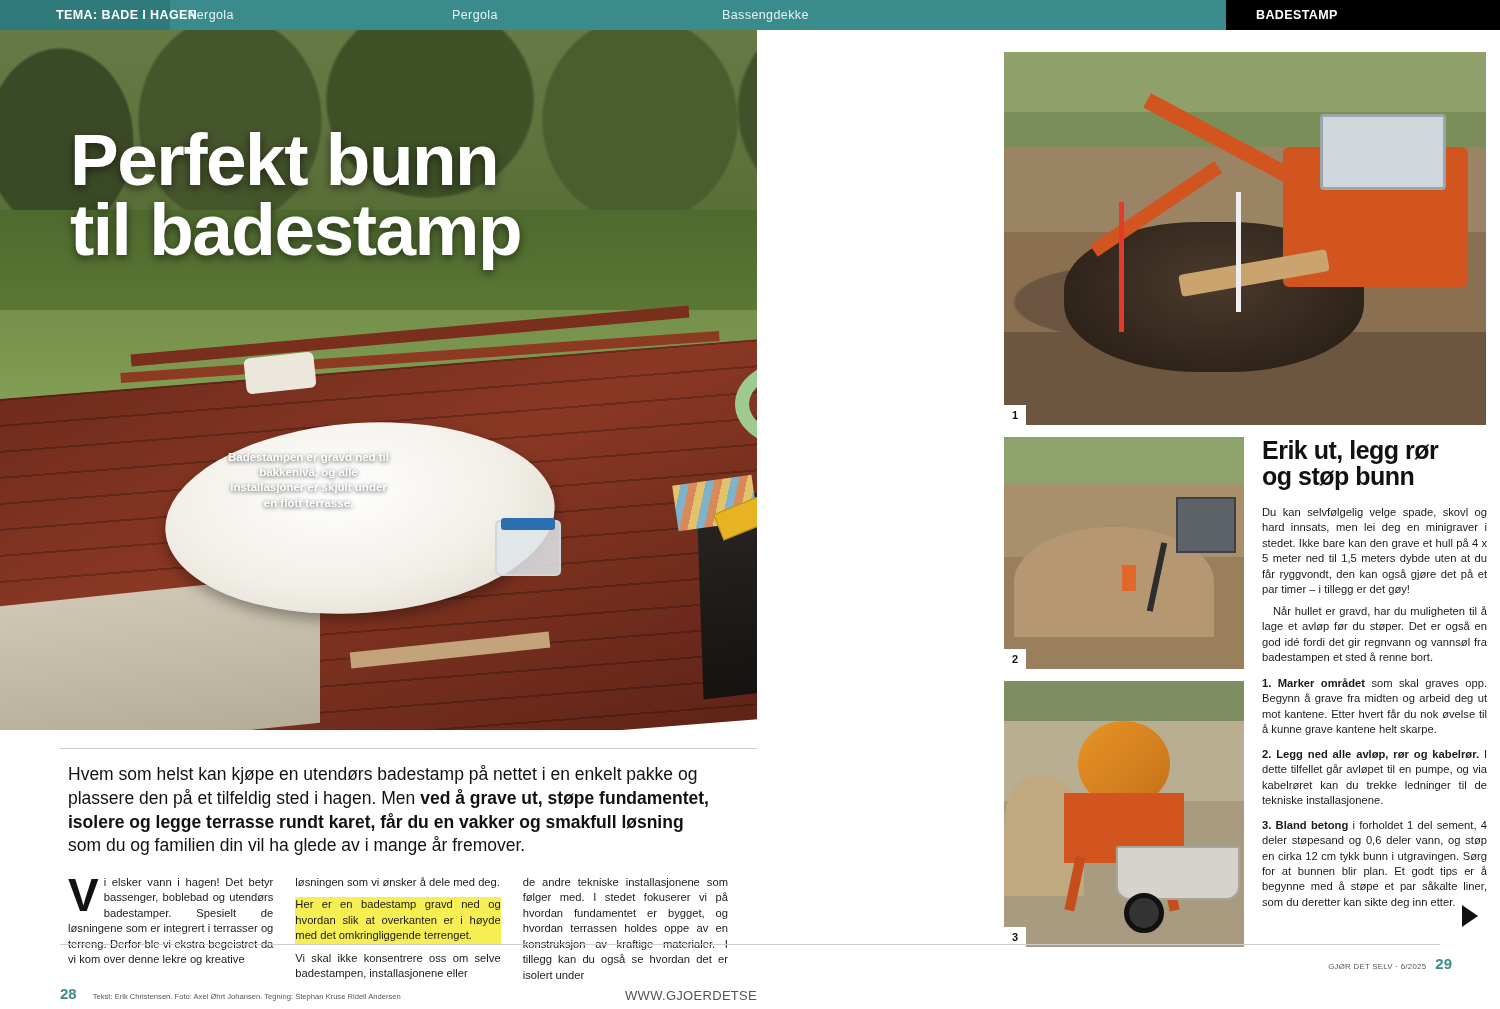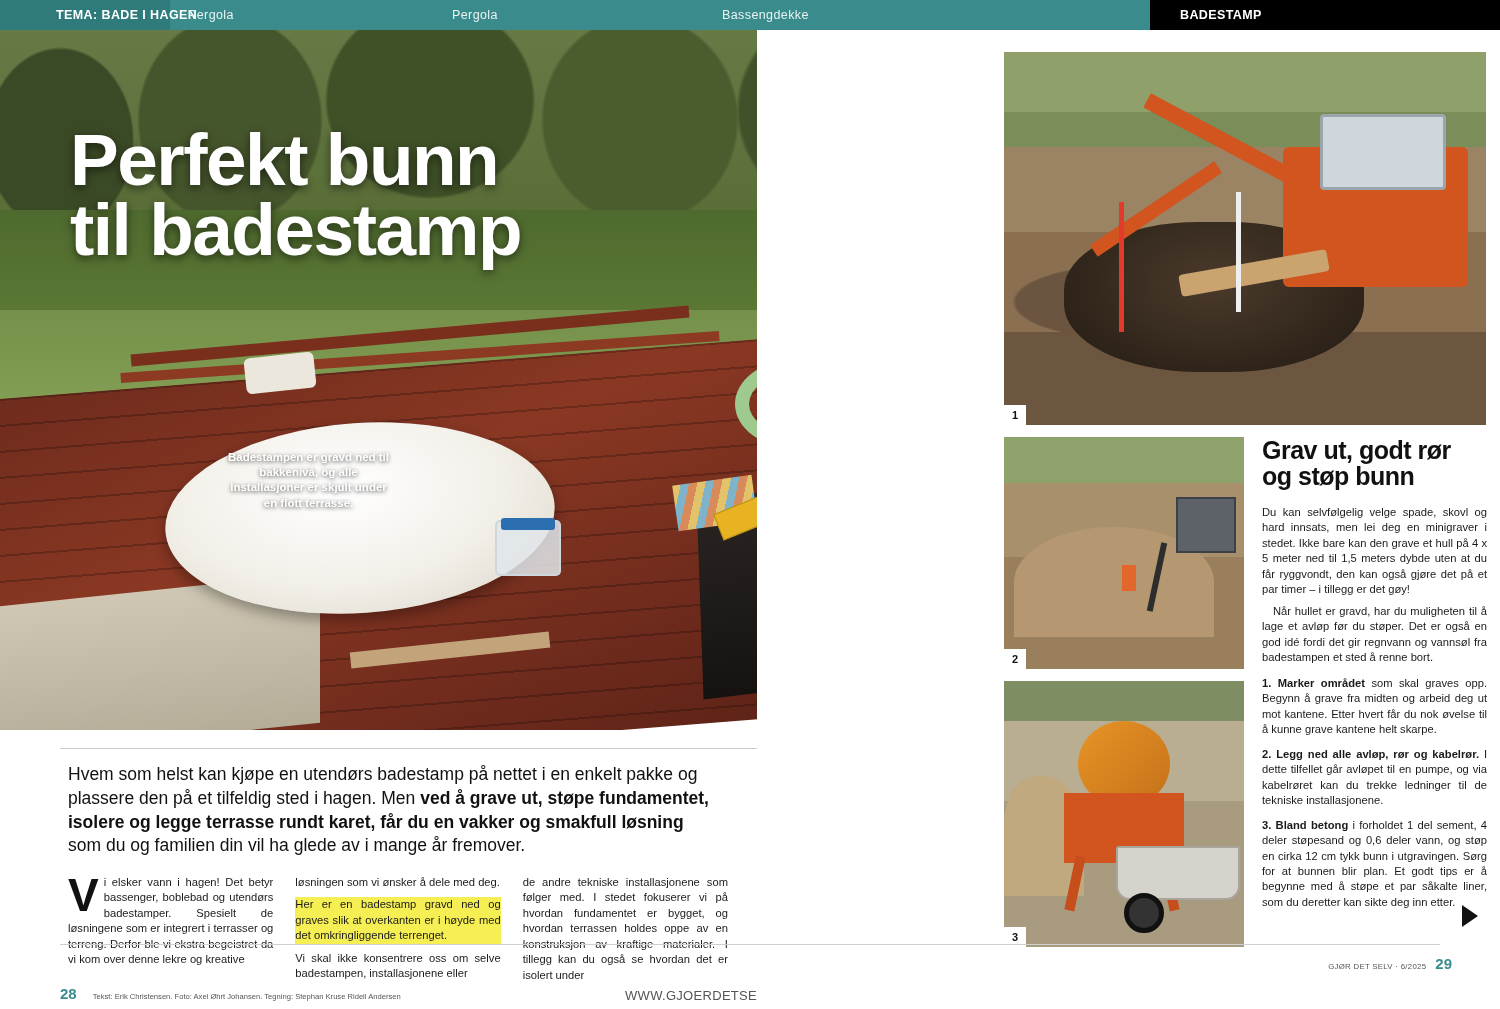--- a/index.html
+++ b/index.html
@@ -23,21 +23,21 @@
     font-size:12.5px;font-weight:bold;color:#ffffff;
     letter-spacing:.4px;
     padding:0 16px;
     white-space:nowrap;
   }
   .topbar .tab.theme{background:#2f7a7a;color:#fff;width:170px;padding-left:56px;box-sizing:border-box;}
   .topbar .tab.t2{width:270px;padding-left:18px;box-sizing:border-box;color:#e8f3f3;font-weight:normal;}
   .topbar .tab.t3{width:270px;padding-left:12px;box-sizing:border-box;color:#e8f3f3;font-weight:normal;}
   .topbar .tab.t4{width:330px;padding-left:12px;box-sizing:border-box;color:#e8f3f3;font-weight:normal;}
   .topbar .tab.current{
-    background:#000;color:#fff;margin-left:auto;width:350px;
+    background:#000;color:#fff;margin-left:auto;width:274px;
     justify-content:flex-start;padding-left:30px;box-sizing:border-box;
   }
 
   
   .left-page{position:absolute;left:0;top:30px;width:757px;height:979px;background:#fff;}
   .hero{
     position:absolute;left:0;top:0;width:985px;height:700px;
     overflow:hidden;
   }
   
@@ -310,21 +310,21 @@
     <div class="intro">
       <span>Hvem som helst kan kjøpe en utendørs badestamp på nettet i en enkelt pakke og plassere den på et tilfeldig sted i hagen. Men </span><b>ved å grave ut, støpe fundamentet, isolere og legge terrasse rundt karet, får du en vakker og smakfull løsning</b><span> som du og familien din vil ha glede av i mange år fremover.</span>
     </div>
 
     <div class="cols">
       <div class="col">
         <p><span class="dropcap">V</span><span>i elsker vann i hagen! Det betyr bassenger, boblebad og utendørs badestamper. Spesielt de løsningene som er integrert i terrasser og terreng. Derfor ble vi ekstra begeistret da vi kom over denne lekre og kreative</span></p>
       </div>
       <div class="col">
         <p>løsningen som vi ønsker å dele med deg.</p>
-        <p class="hl">Her er en badestamp gravd ned og graves slik at overkanten er i høyde med det omkringliggende terrenget.</p>
+        <p class="hl">Her er en badestamp gravd ned og hvordan slik at overkanten er i høyde med det omkringliggende terrenget.</p>
         <p>Vi skal ikke konsentrere oss om selve badestampen, installasjonene eller</p>
       </div>
       <div class="col">
         <p>de andre tekniske installasjonene som følger med. I stedet fokuserer vi på hvordan fundamentet er bygget, og hvordan terrassen holdes oppe av en konstruksjon av kraftige materialer. I tillegg kan du også se hvordan det er isolert under</p>
       </div>
     </div>
 
     <div class="footer-left">
       <span class="pgnum">28</span>
       <span class="credits">Tekst: Erik Christensen. Foto: Axel Øhrt Johansen. Tegning: Stephan Kruse Ridell Andersen</span>
@@ -366,21 +366,21 @@
     <div class="mixer-drum"></div>
     <div class="mixer-frame"></div>
     <div class="mixer-leg"></div>
     <div class="mixer-leg2"></div>
     <div class="barrow"></div>
     <div class="wheel"></div>
     <div class="num">3</div>
   </div>
 
   <div class="r-head">
-    <span>Grav ut, godt rør</span><br>
+    <span>Erik ut, legg rør</span><br>
     <span>og støp bunn</span>
   </div>
 
   <div class="r-body">
     <p>Du kan selvfølgelig velge spade, skovl og hard innsats, men lei deg en minigraver i stedet. Ikke bare kan den grave et hull på 4 x 5 meter ned til 1,5 meters dybde uten at du får ryggvondt, den kan også gjøre det på et par timer – i tillegg er det gøy!</p>
     <p class="ind">Når hullet er gravd, har du muligheten til å lage et avløp før du støper. Det er også en god idé fordi det gir regnvann og vannsøl fra badestampen et sted å renne bort.</p>
   </div>
 
   <div class="r-steps">
     <p><b>1. Marker området</b><span> som skal graves opp. Begynn å grave fra midten og arbeid deg ut mot kantene. Etter hvert får du nok øvelse til å kunne grave kantene helt skarpe.</span></p>

